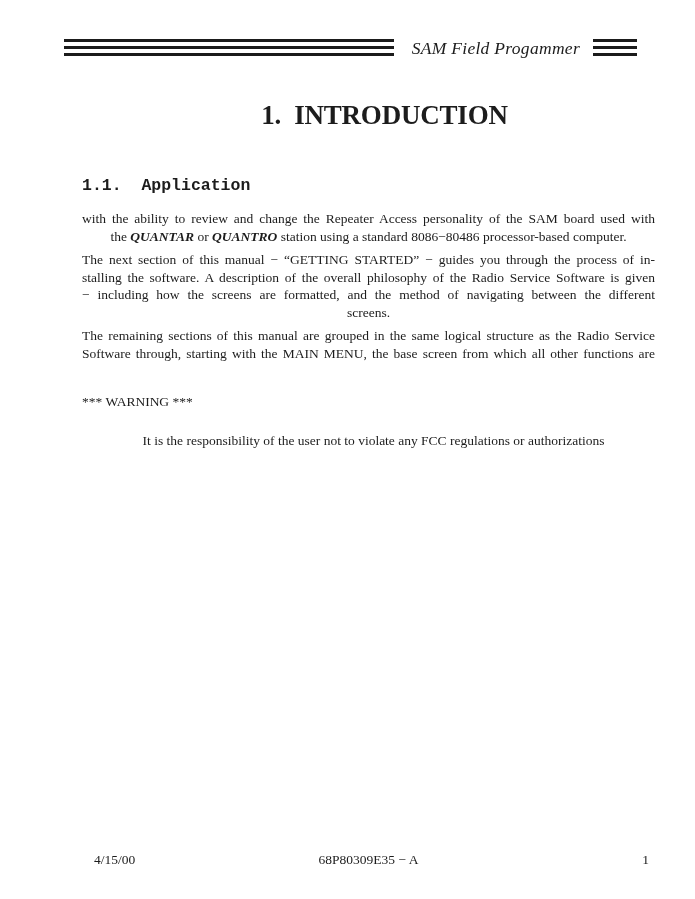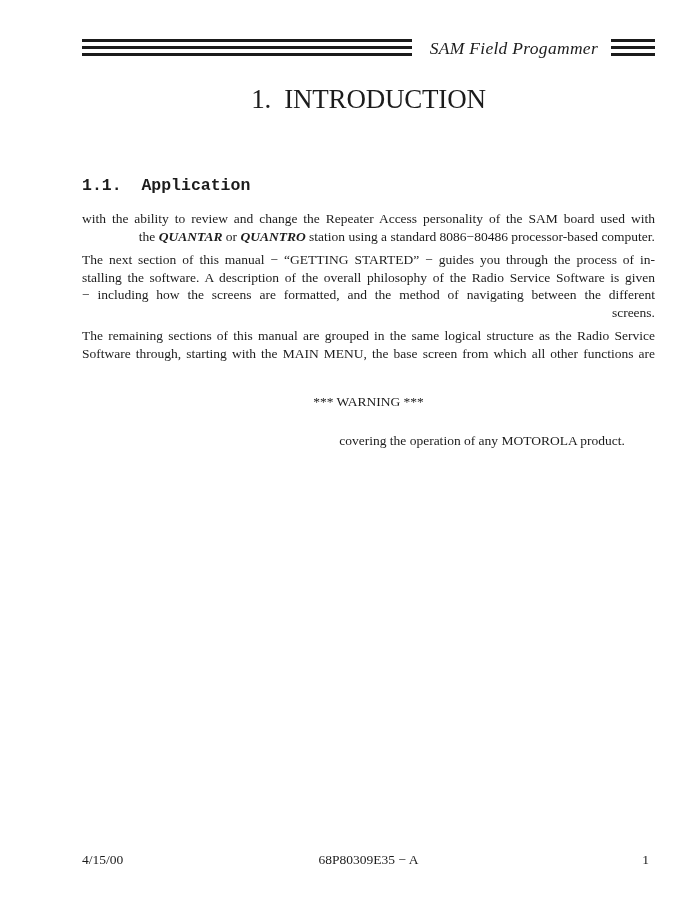--- a/index.html
+++ b/index.html
@@ -7,21 +7,21 @@
     width: 695px; height: 899px;
     background: #ffffff;
     position: relative;
     font-family: "Liberation Serif", serif;
     color: #1c1c1c;
     overflow: hidden;
   }
 
   
   .header {
-    position: absolute; top: 37px; left: 82px; width: 573px;
+    position: absolute; top: 37px; left: 64px; width: 573px;
     display: flex; align-items: center;
   }
   .rule-block {
     display: flex; flex-direction: column; justify-content: space-between;
     height: 17px;
   }
   .rule-block i { display: block; height: 3px; background: #1b1b1b; }
   .rule-block.left { flex: 1 1 auto; }
   .rule-block.right { width: 44px; flex: 0 0 auto; }
   .running-title {
@@ -30,62 +30,61 @@
     font-size: 17.5px;
     letter-spacing: 0.3px;
     margin: 0 13px 0 18px;
     white-space: pre;
     transform: translateY(1px);
   }
 
   
   .doc-title {
     position: absolute; top: 84px; left: 82px; width: 573px;
-    margin: 0;
+    margin: 16px;
     text-align: center;
-    font-size: 27px; font-weight: normal;
+    font-size: 27px; font-weight: bold;
     letter-spacing: -0.2px;
     white-space: pre;
   }
 
   
   .content {
     position: absolute; top: 176px; left: 82px; width: 573px;
     font-size: 13.5px; line-height: 17.5px;
   }
   .section-heading {
     margin: 0;
     font-size: 16.5px; font-weight: bold;
     line-height: 20px;
     white-space: pre;
     font-family: Liberation Mono, monospace;
   }
   .para { margin-top: 14px; }
   .para.follow { margin-top: 6px; }
   .jline { text-align: justify; text-align-last: justify; }
-  .lline { text-align: right; }
+  .lline { text-align: center; }
   .brand { font-weight: bold; font-style: italic; }
 
   .warning-heading {
     margin-top: 31px;
-    text-align: center;
   }
   .warning-body {
     margin-top: 21px;
     margin-left: 40px;
     margin-right: 30px;
   }
 
   
   .footer {
     position: absolute; top: 852px; left: 82px; width: 573px;
     height: 18px;
     font-size: 13.5px;
   }
-  .footer .date { position: absolute; left: 0; top: 0; }
+  .footer .date { position: absolute; left: 12px; top: 0; }
   .footer .doc-number { position: absolute; left: 50%; top: 0; transform: translateX(-50%); white-space: pre; text-align: right; }
   .footer .page-number { position: absolute; right: 6px; top: 0; }
 </style>
 </head>
 <body>
 
 <div class="page">
 
   <div class="header">
     <span class="rule-block left">
@@ -120,21 +119,21 @@
     </div>
 
     <div class="para follow">
       <div class="jline">The remaining sections of this manual are grouped in the same logical structure as the Radio Service</div>
       <div class="jline">Software through, starting with the MAIN MENU, the base screen from which all other functions are</div>
     </div>
 
     <div class="warning-heading">*** WARNING ***</div>
 
     <div class="warning-body">
-      <div class="lline">covering the operation of any MOTOROLA product.</div>
+      <div class="lline">It is the responsibility of the user not to violate any FCC regulations or authorizations</div>
     </div>
 
   </div>
 
   <div class="footer">
     <span class="date">4/15/00</span>
     <span class="doc-number">68P80309E35 − A</span>
     <span class="page-number">1</span>
   </div>
 

